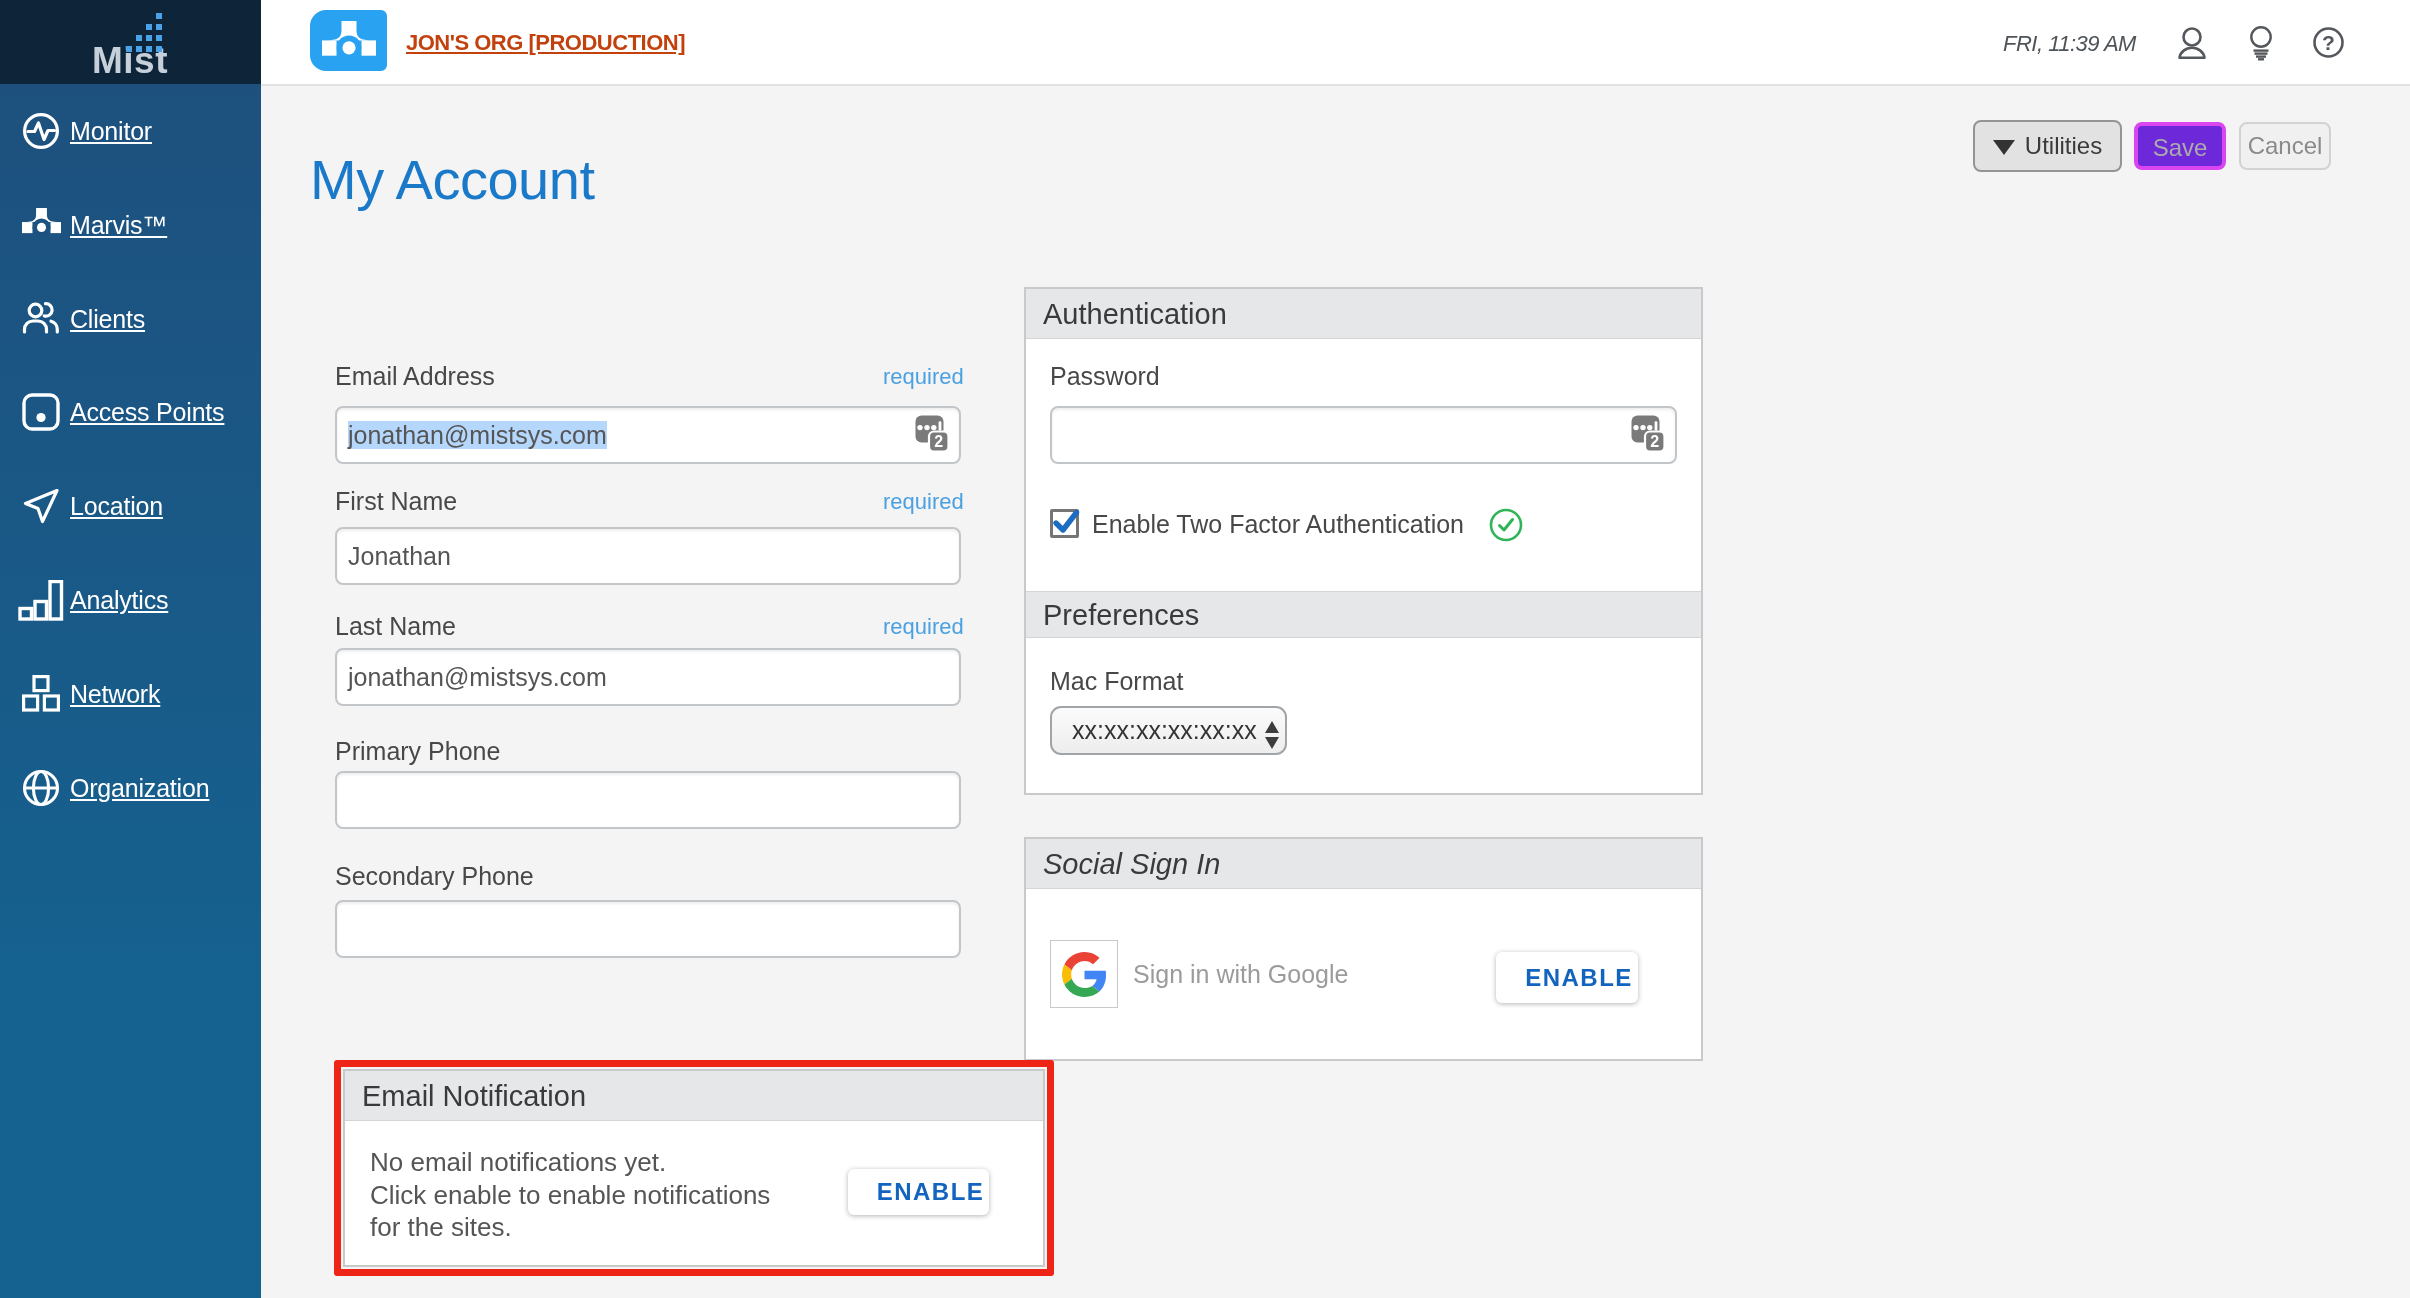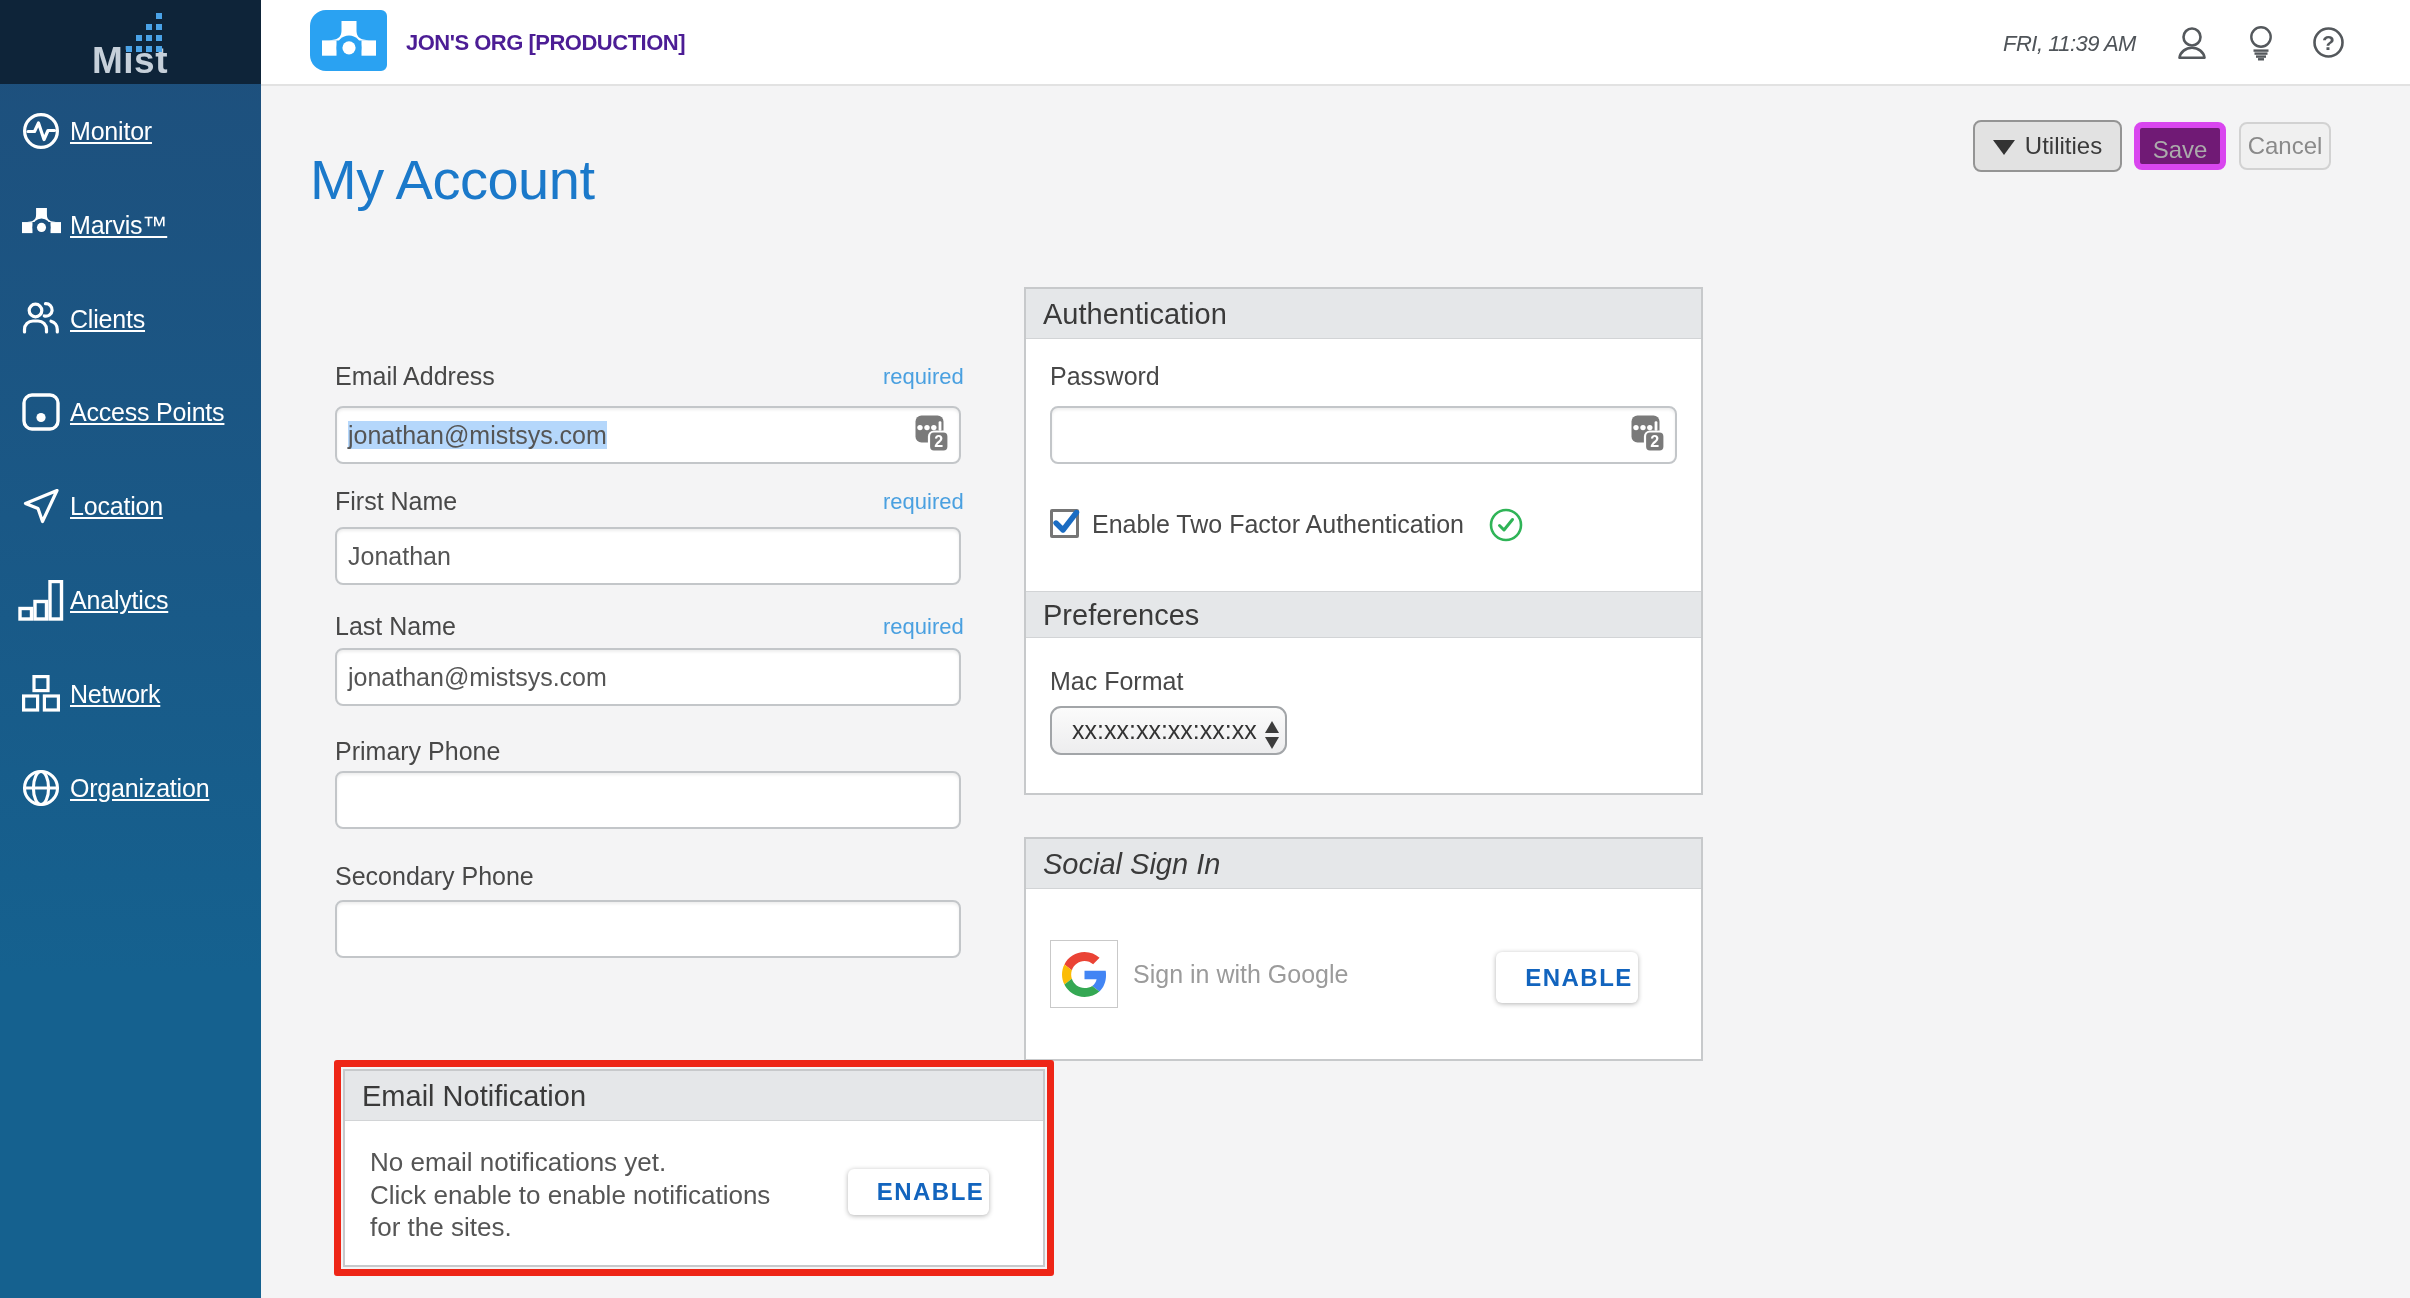--- a/index.html
+++ b/index.html
@@ -11,26 +11,26 @@
   background:linear-gradient(180deg,#1e4f7c 0%,#1a5886 40%,#15618f 75%,#15618f 100%);}
 #logohead{position:absolute;left:0;top:0;width:261px;height:84px;background:#0e2439;}
 #mistword{position:absolute;left:92px;top:40px;font-size:37px;font-weight:bold;color:#c6d0da;letter-spacing:0.5px;}
 .dot{position:absolute;width:6px;height:6px;background:#4aa3e8;}
 .navitem{position:absolute;left:0;width:261px;height:40px;}
 .navicon{position:absolute;left:18px;top:0;width:46px;height:40px;display:flex;align-items:center;justify-content:center;}
 .navtxt{position:absolute;left:70px;top:0;height:40px;line-height:40px;color:#fff;font-size:25px;letter-spacing:-0.2px;text-decoration:underline;}
 
 #topbar{position:absolute;left:261px;top:0;width:2149px;height:86px;background:#fff;border-bottom:2px solid #e2e2e2;}
 #orgicon{position:absolute;left:49px;top:10px;width:77px;height:61px;border-radius:16px 6px 6px 16px;background:#2aa2f2;display:flex;align-items:center;justify-content:center;}
-#orgname{position:absolute;left:145px;top:30px;font-size:22px;font-weight:bold;color:#4c1d95;letter-spacing:-0.5px;}
+#orgname{position:absolute;left:145px;top:30px;font-size:22px;font-weight:bold;color:#c2410c;letter-spacing:-0.5px;text-decoration:underline;}
 #datetxt{position:absolute;left:1742px;top:31px;font-size:22px;color:#4f5459;letter-spacing:-0.5px;font-style:italic;}
 #title{position:absolute;left:310px;top:104px;font-size:56px;color:#1b79ca;letter-spacing:-0.5px;margin-top:43px;}
 .btn{position:absolute;border-radius:8px;text-align:center;}
 #btn-util{left:1973px;top:120px;width:149px;height:52px;background:#e2e2e2;border:2px solid #949494;font-size:24px;color:#3a3a3a;line-height:48px;}
-#btn-save{left:2134px;top:122px;width:92px;height:48px;background:#701a75;border:6px solid #d946ef;font-size:24px;color:#ababab;line-height:44px;}
+#btn-save{left:2134px;top:122px;width:92px;height:48px;background:#6d28d9;border:4px solid #d946ef;font-size:24px;color:#ababab;line-height:44px;}
 #btn-cancel{left:2239px;top:122px;width:92px;height:48px;background:#f0f0f0;border:2px solid #d2d2d2;font-size:24px;color:#8a8a8a;line-height:44px;}
 #btn-util .tri{display:inline-block;width:0;height:0;border-left:11px solid transparent;border-right:11px solid transparent;border-top:15px solid #333;margin-right:10px;position:relative;top:1px;}
 
 .panel{position:absolute;background:#fff;border:2px solid #c7c9cb;}
 .phd{position:absolute;left:0;top:0;width:100%;height:50px;background:#e5e7e9;border-bottom:1px solid #d2d4d6;
   font-size:29px;color:#3a3a3a;line-height:50px;padding-left:17px;}
 .lab{position:absolute;font-size:25px;color:#484848;line-height:30px;}
 .req{position:absolute;font-size:22px;color:#4aa0e0;line-height:28px;}
 .inp{position:absolute;height:58px;background:#fff;border:2px solid #c3c6c9;border-radius:8px;
   box-shadow:inset 0 2px 3px rgba(0,0,0,.07);font-size:25px;color:#555;line-height:54px;padding-left:11px;}

